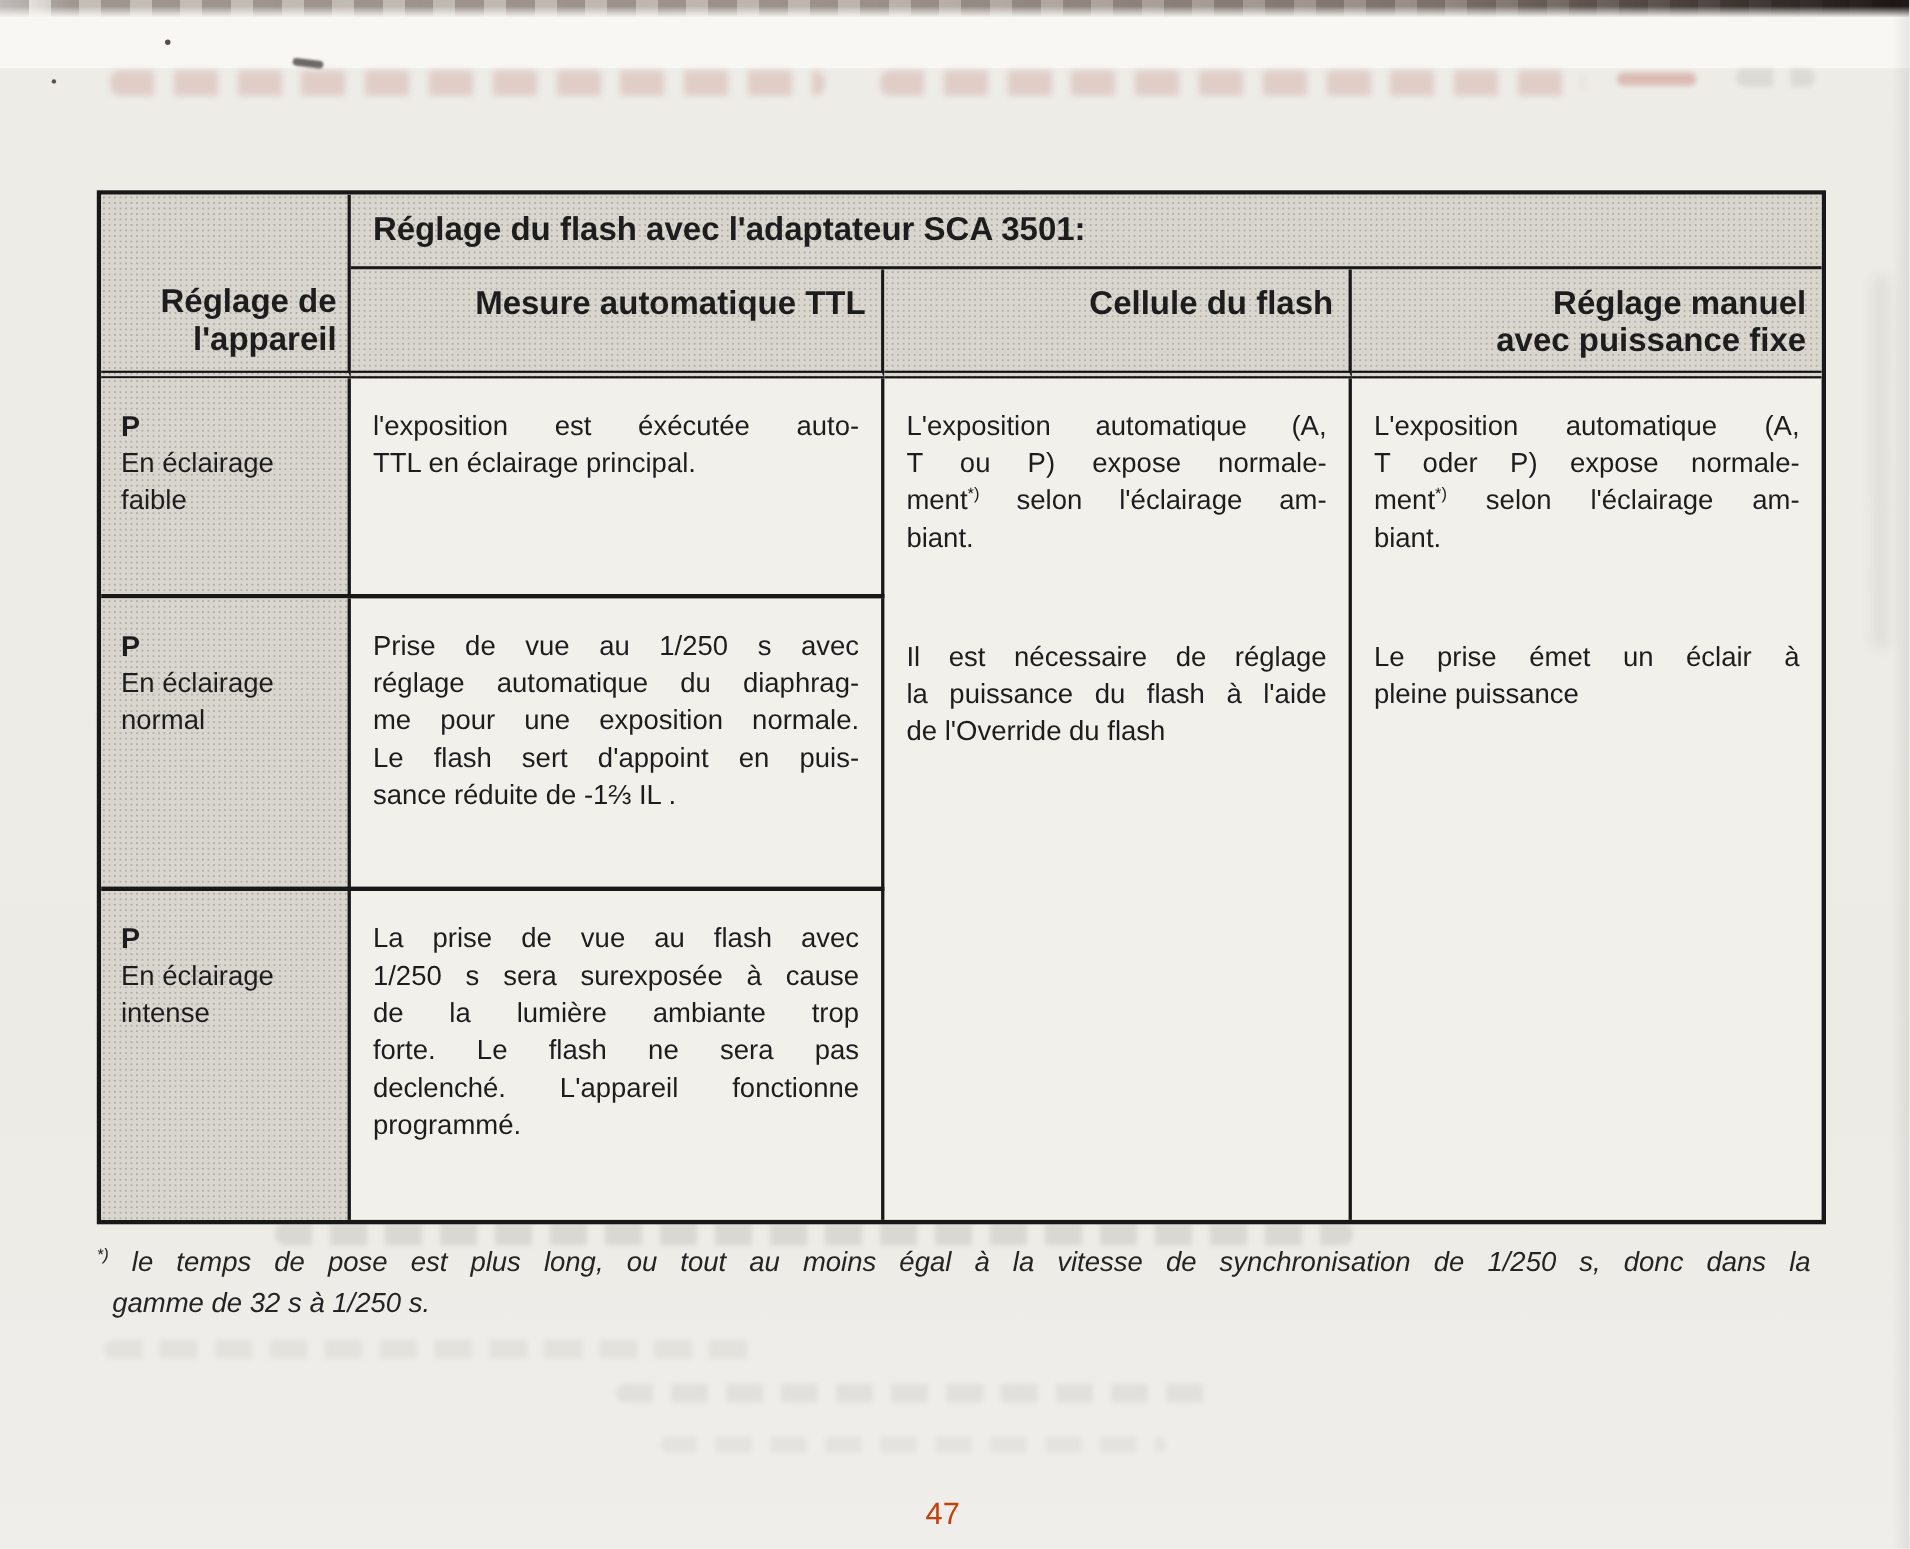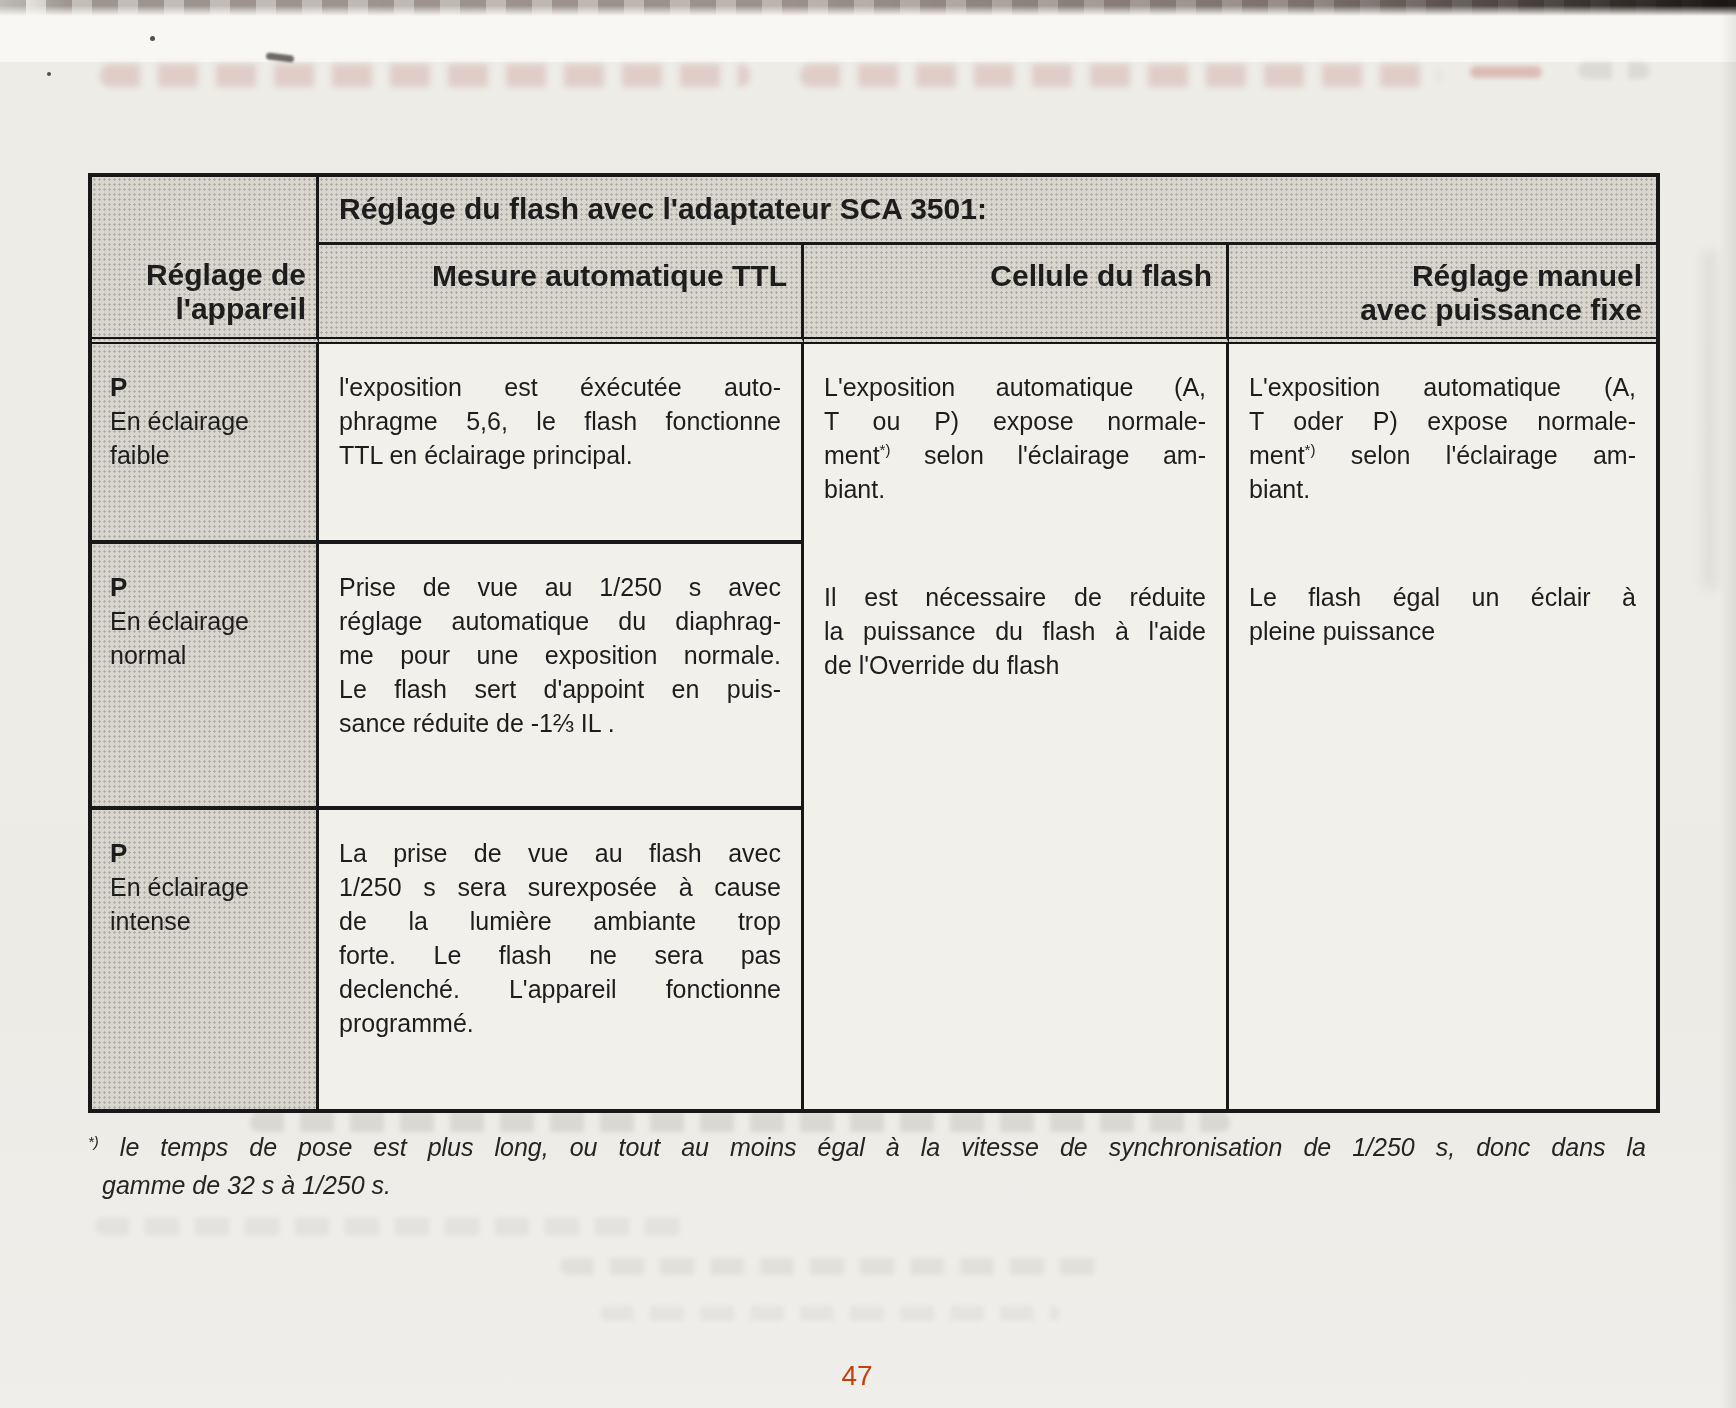--- a/index.html
+++ b/index.html
@@ -153,47 +153,46 @@
 
   <div class="cell shaded label-cell b-r b-b" style="grid-row:3;grid-column:1;">
     <div class="pmode">P</div>
     <div>
         <div class="ln">En éclairage</div>
         <div class="ln">faible</div>
       </div>
   </div>
   <div class="cell b-r b-b" style="grid-row:3;grid-column:2;">
       <div class="ln just">l'exposition est éxécutée auto-</div>
-      <div class="ln just">phragme 5,6, le flash fonctionne</div>
       <div class="ln">TTL en éclairage principal.</div>
     </div>
 
   <div class="cell merged b-r" style="grid-column:3;">
     <div class="para">
         <div class="ln just">L'exposition automatique (A,</div>
         <div class="ln just">T ou P) expose normale-</div>
         <div class="ln just">ment<sup>*)</sup> selon l'éclairage am-</div>
         <div class="ln">biant.</div>
       </div>
     <div class="para para2">
-        <div class="ln just">Il est nécessaire de réduite</div>
+        <div class="ln just">Il est nécessaire de réglage</div>
         <div class="ln just">la puissance du flash à l'aide</div>
         <div class="ln">de l'Override du flash</div>
       </div>
   </div>
 
   <div class="cell merged" style="grid-column:4;">
     <div class="para">
         <div class="ln just">L'exposition automatique (A,</div>
         <div class="ln just">T oder P) expose normale-</div>
         <div class="ln just">ment<sup>*)</sup> selon l'éclairage am-</div>
         <div class="ln">biant.</div>
       </div>
     <div class="para para2">
-        <div class="ln just">Le flash égal un éclair à</div>
+        <div class="ln just">Le prise émet un éclair à</div>
         <div class="ln">pleine puissance</div>
       </div>
   </div>
 
   <div class="cell shaded label-cell b-r b-b" style="grid-row:4;grid-column:1;">
     <div class="pmode">P</div>
     <div>
         <div class="ln">En éclairage</div>
         <div class="ln">normal</div>
       </div>

